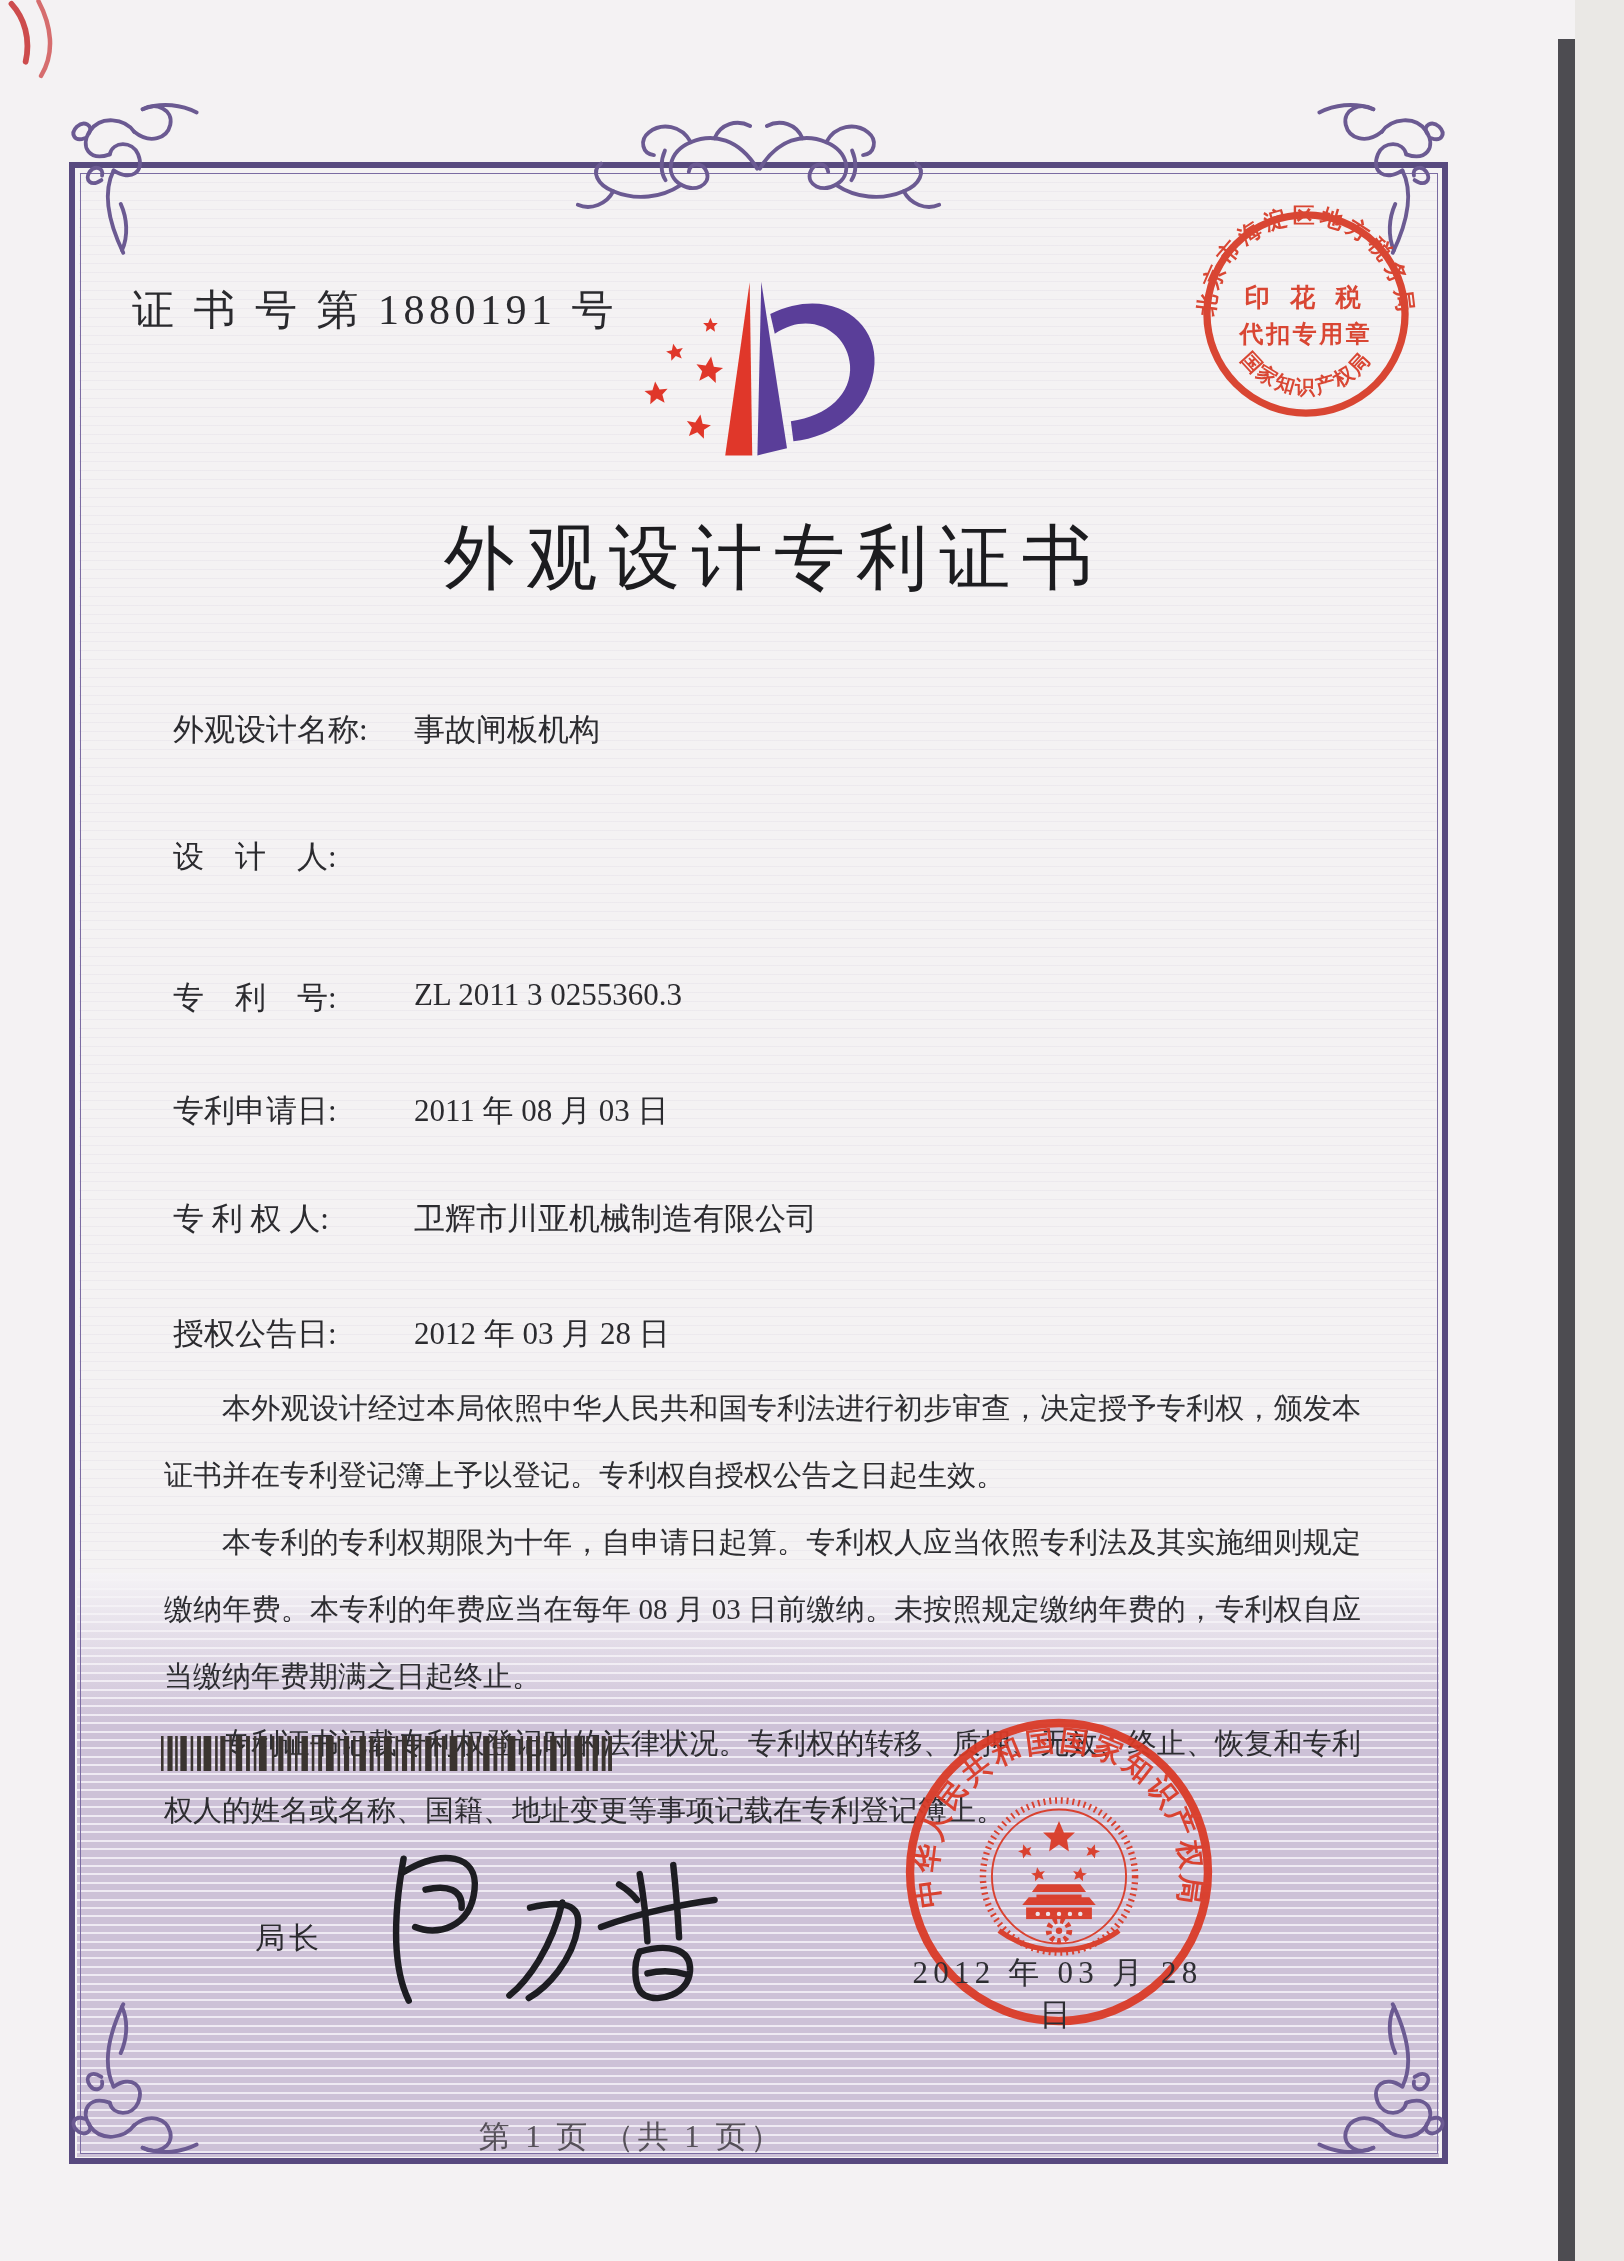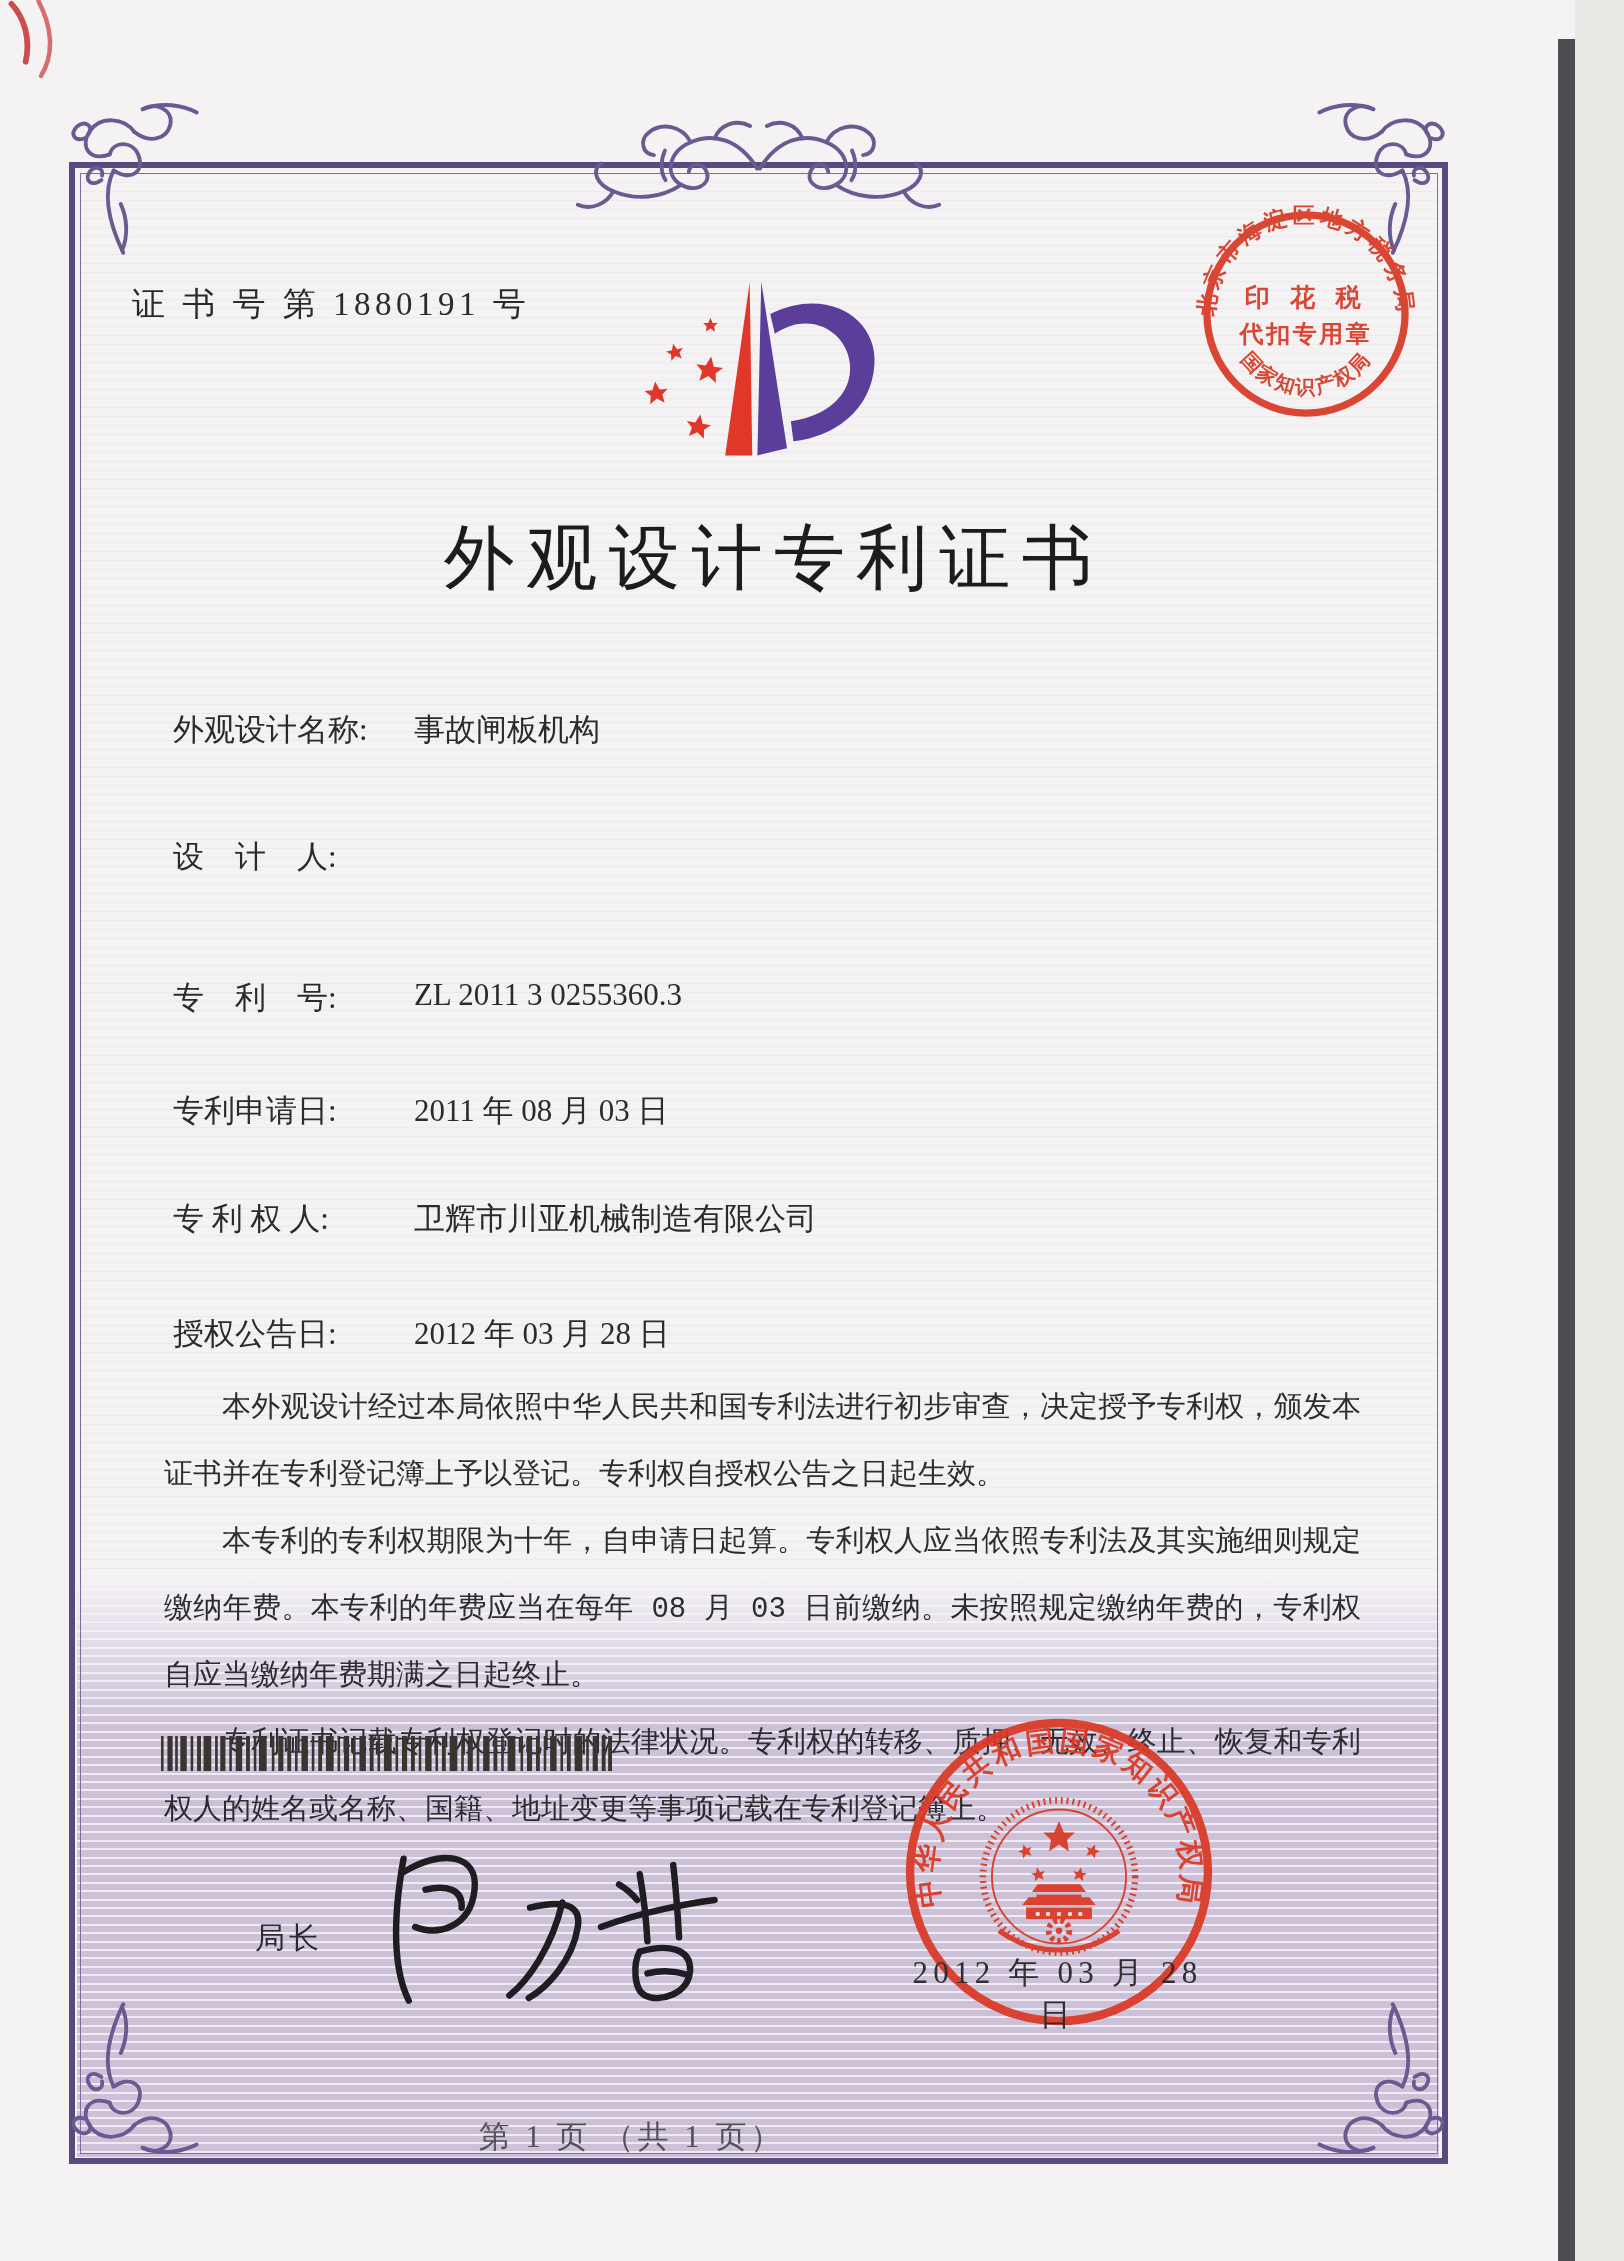--- a/index.html
+++ b/index.html
@@ -20,31 +20,31 @@
   .frame-inner{position:absolute;left:4.5px;top:4.5px;right:4.5px;bottom:4.5px;border:1.9px solid #7b6ca2;}
   .texture{position:absolute;left:79px;top:173px;width:1359px;height:1982px;
     background:repeating-linear-gradient(to bottom, rgba(170,158,190,0.10) 0 1.3px, rgba(0,0,0,0) 1.3px 9px);}
   .lavender-band{position:absolute;left:77px;top:1573px;width:1362px;height:584px;
     background-image:
       linear-gradient(to bottom, rgba(245,243,246,1) 0%, rgba(245,243,246,0) 26%),
       repeating-linear-gradient(to bottom, #cdc1d7 0 6.4px, #efeaf3 6.4px 8.4px);}
   .ornament{position:absolute;pointer-events:none;}
 
   
-  .cert-no{position:absolute;left:132px;top:282px;font-size:33px;letter-spacing:4.5px;color:#2a2a2e;}
+  .cert-no{position:absolute;left:132px;top:282px;font-size:42px;letter-spacing:4.5px;color:#2a2a2e;}
   .title{position:absolute;left:129px;top:511px;width:1290px;text-align:center;
          font-family:"Liberation Sans","DejaVu Sans",sans-serif;font-weight:normal;
          font-size:71px;letter-spacing:11.6px;color:#1c1c1f;}
   .field{position:absolute;left:173px;display:flex;align-items:flex-start;font-size:31px;color:#2b2b2f;gap:40px;}
   .field .lab{white-space:pre;min-width:197px;}
   .field .val{white-space:pre;margin-left:3.9px;}
   .val2{display:block;}
   .paras{position:absolute;left:164px;top:1375px;width:1197px;font-size:29px;line-height:67px;
          text-align:justify;color:#2d2d31;}
-  .paras p{margin:0;text-indent:2em;font-family:Liberation Mono, monospace;}
+  .paras p{margin:0;text-indent:2em;}
   .barcode{position:absolute;left:161px;top:1736px;}
   .commissioner{position:absolute;left:255px;top:1918px;font-size:30px;letter-spacing:3.9px;color:#2b2b2f;}
   .signature{position:absolute;left:361px;top:1825px;}
   .seal{position:absolute;left:901px;top:1714px;opacity:.94;}
   .seal-date{position:absolute;left:903px;top:1952px;width:309px;text-align:center;
              font-size:31px;letter-spacing:5.2px;color:#2e2e33;}
   .footer{position:absolute;left:445px;top:2116px;width:374px;text-align:center;
           font-size:31px;letter-spacing:3.9px;color:#555058;}
   .tax-stamp{position:absolute;left:1193px;top:201px;opacity:.96;}
   .logo{position:absolute;left:635px;top:274px;}

